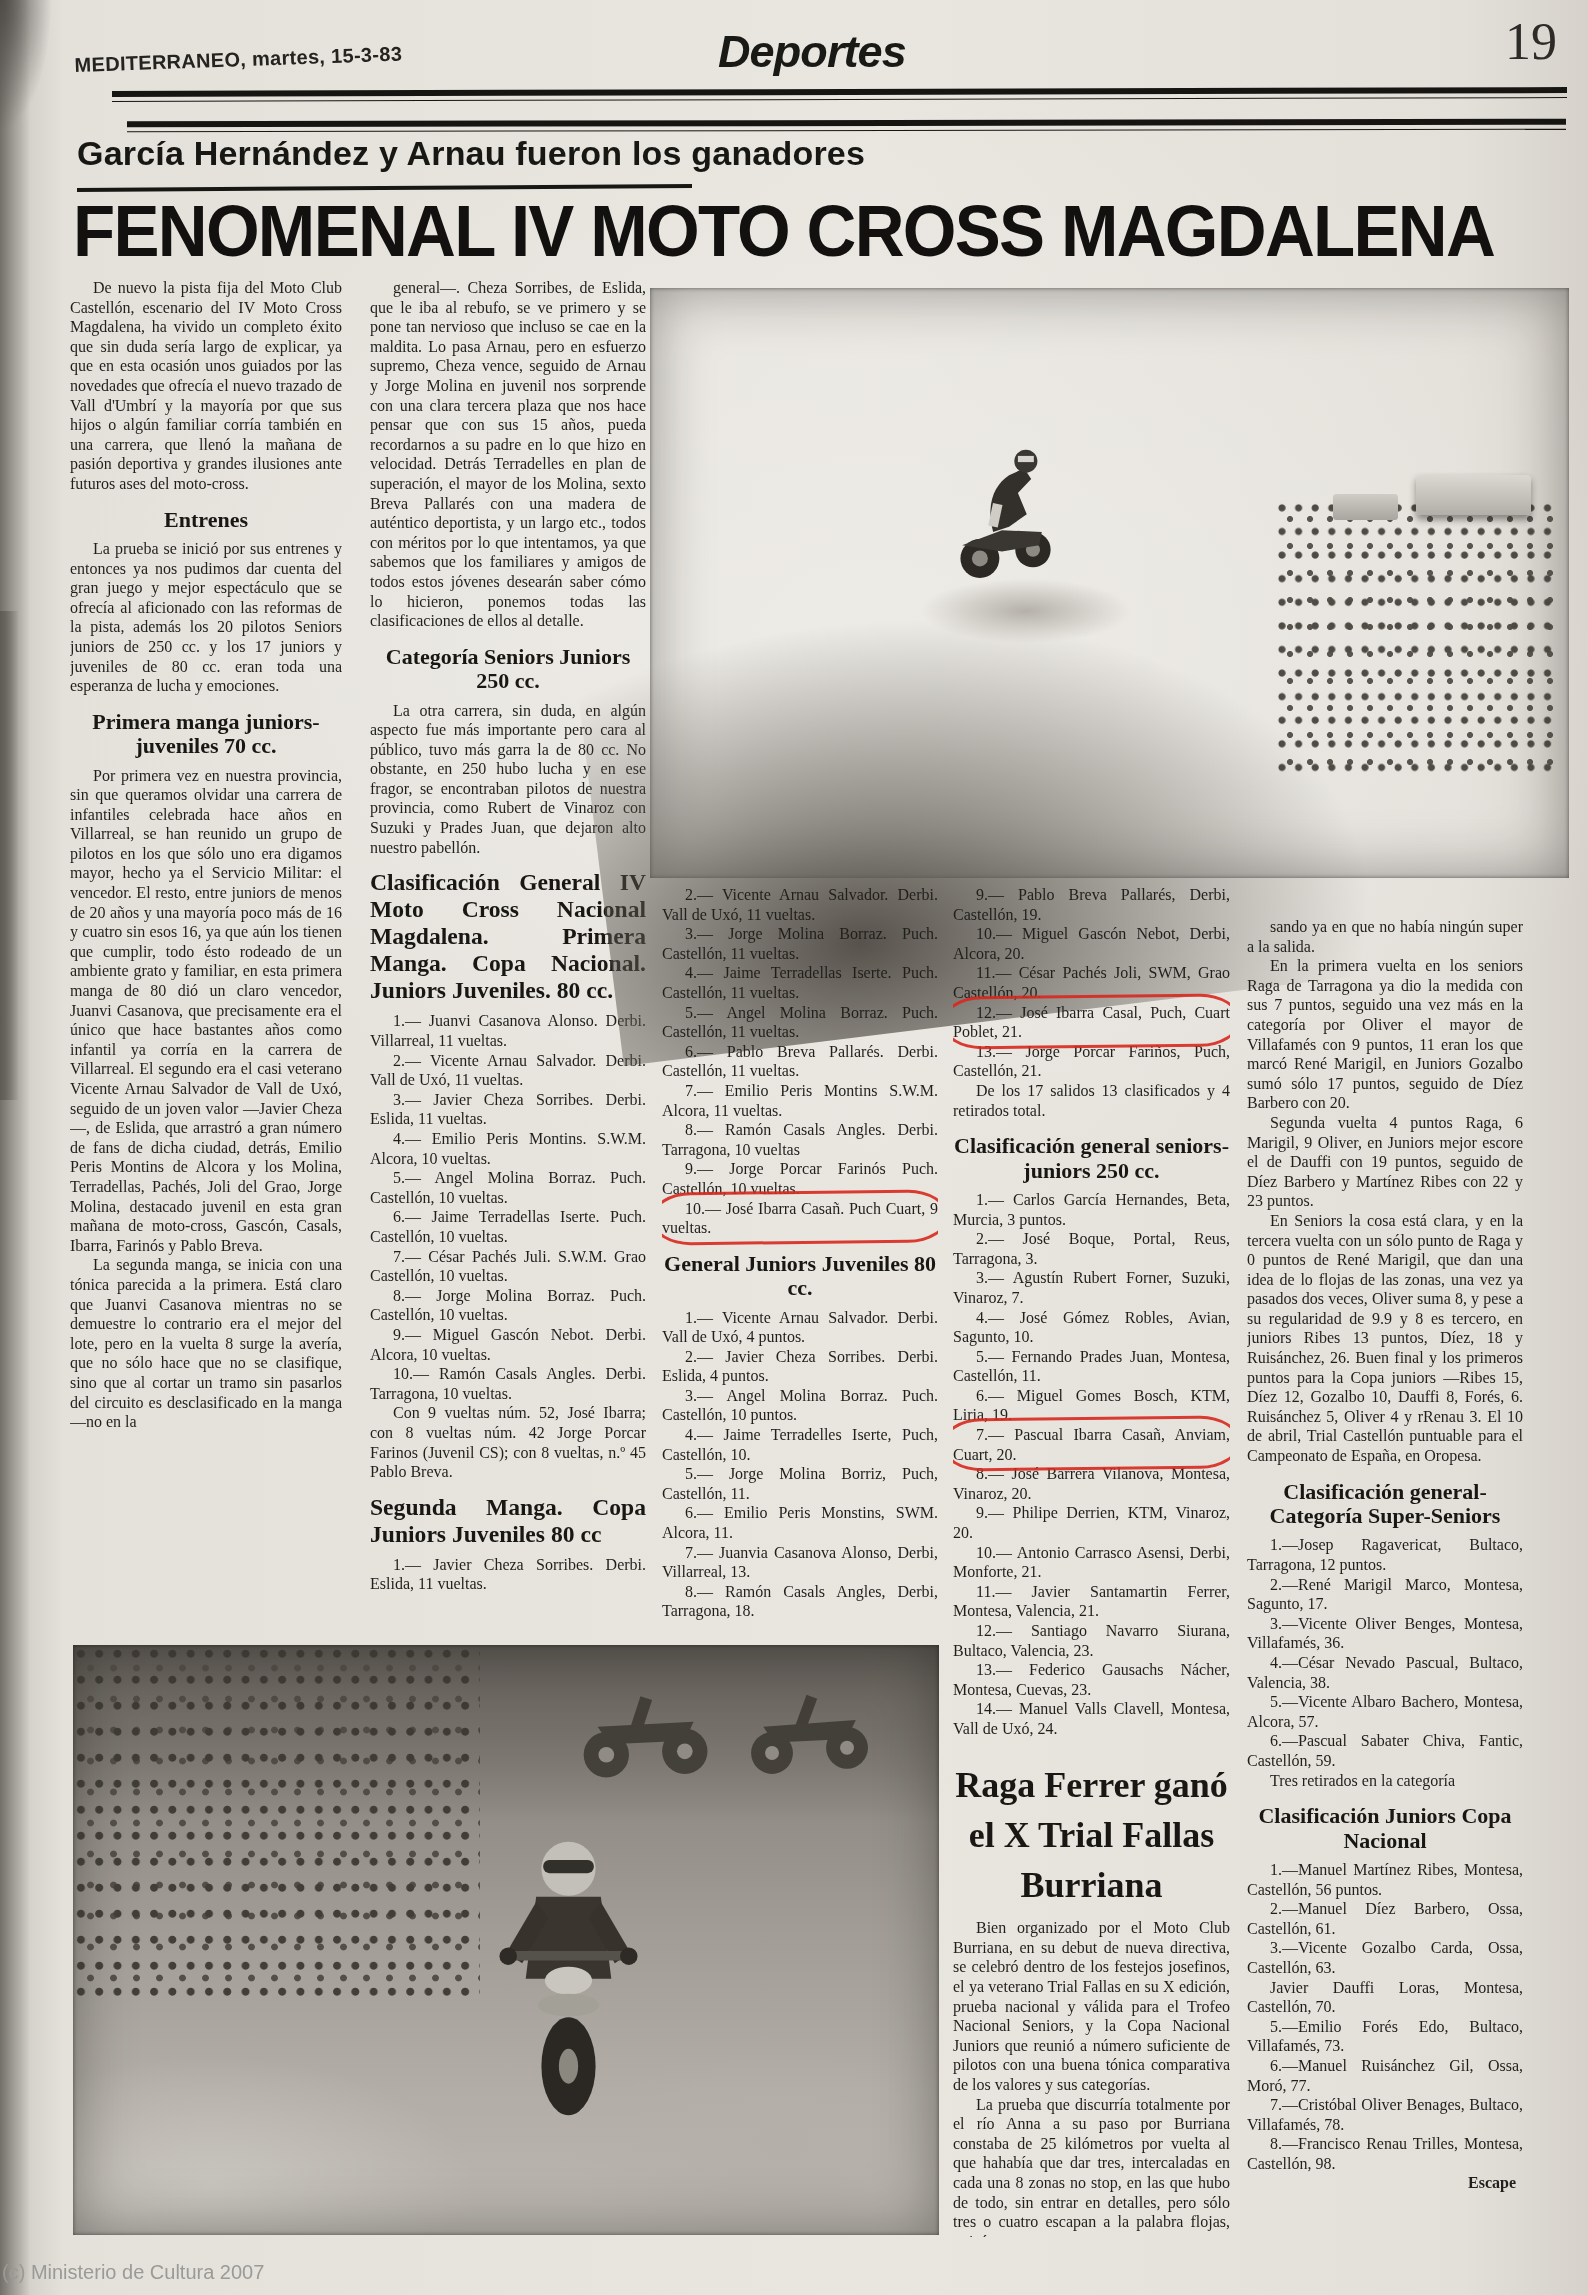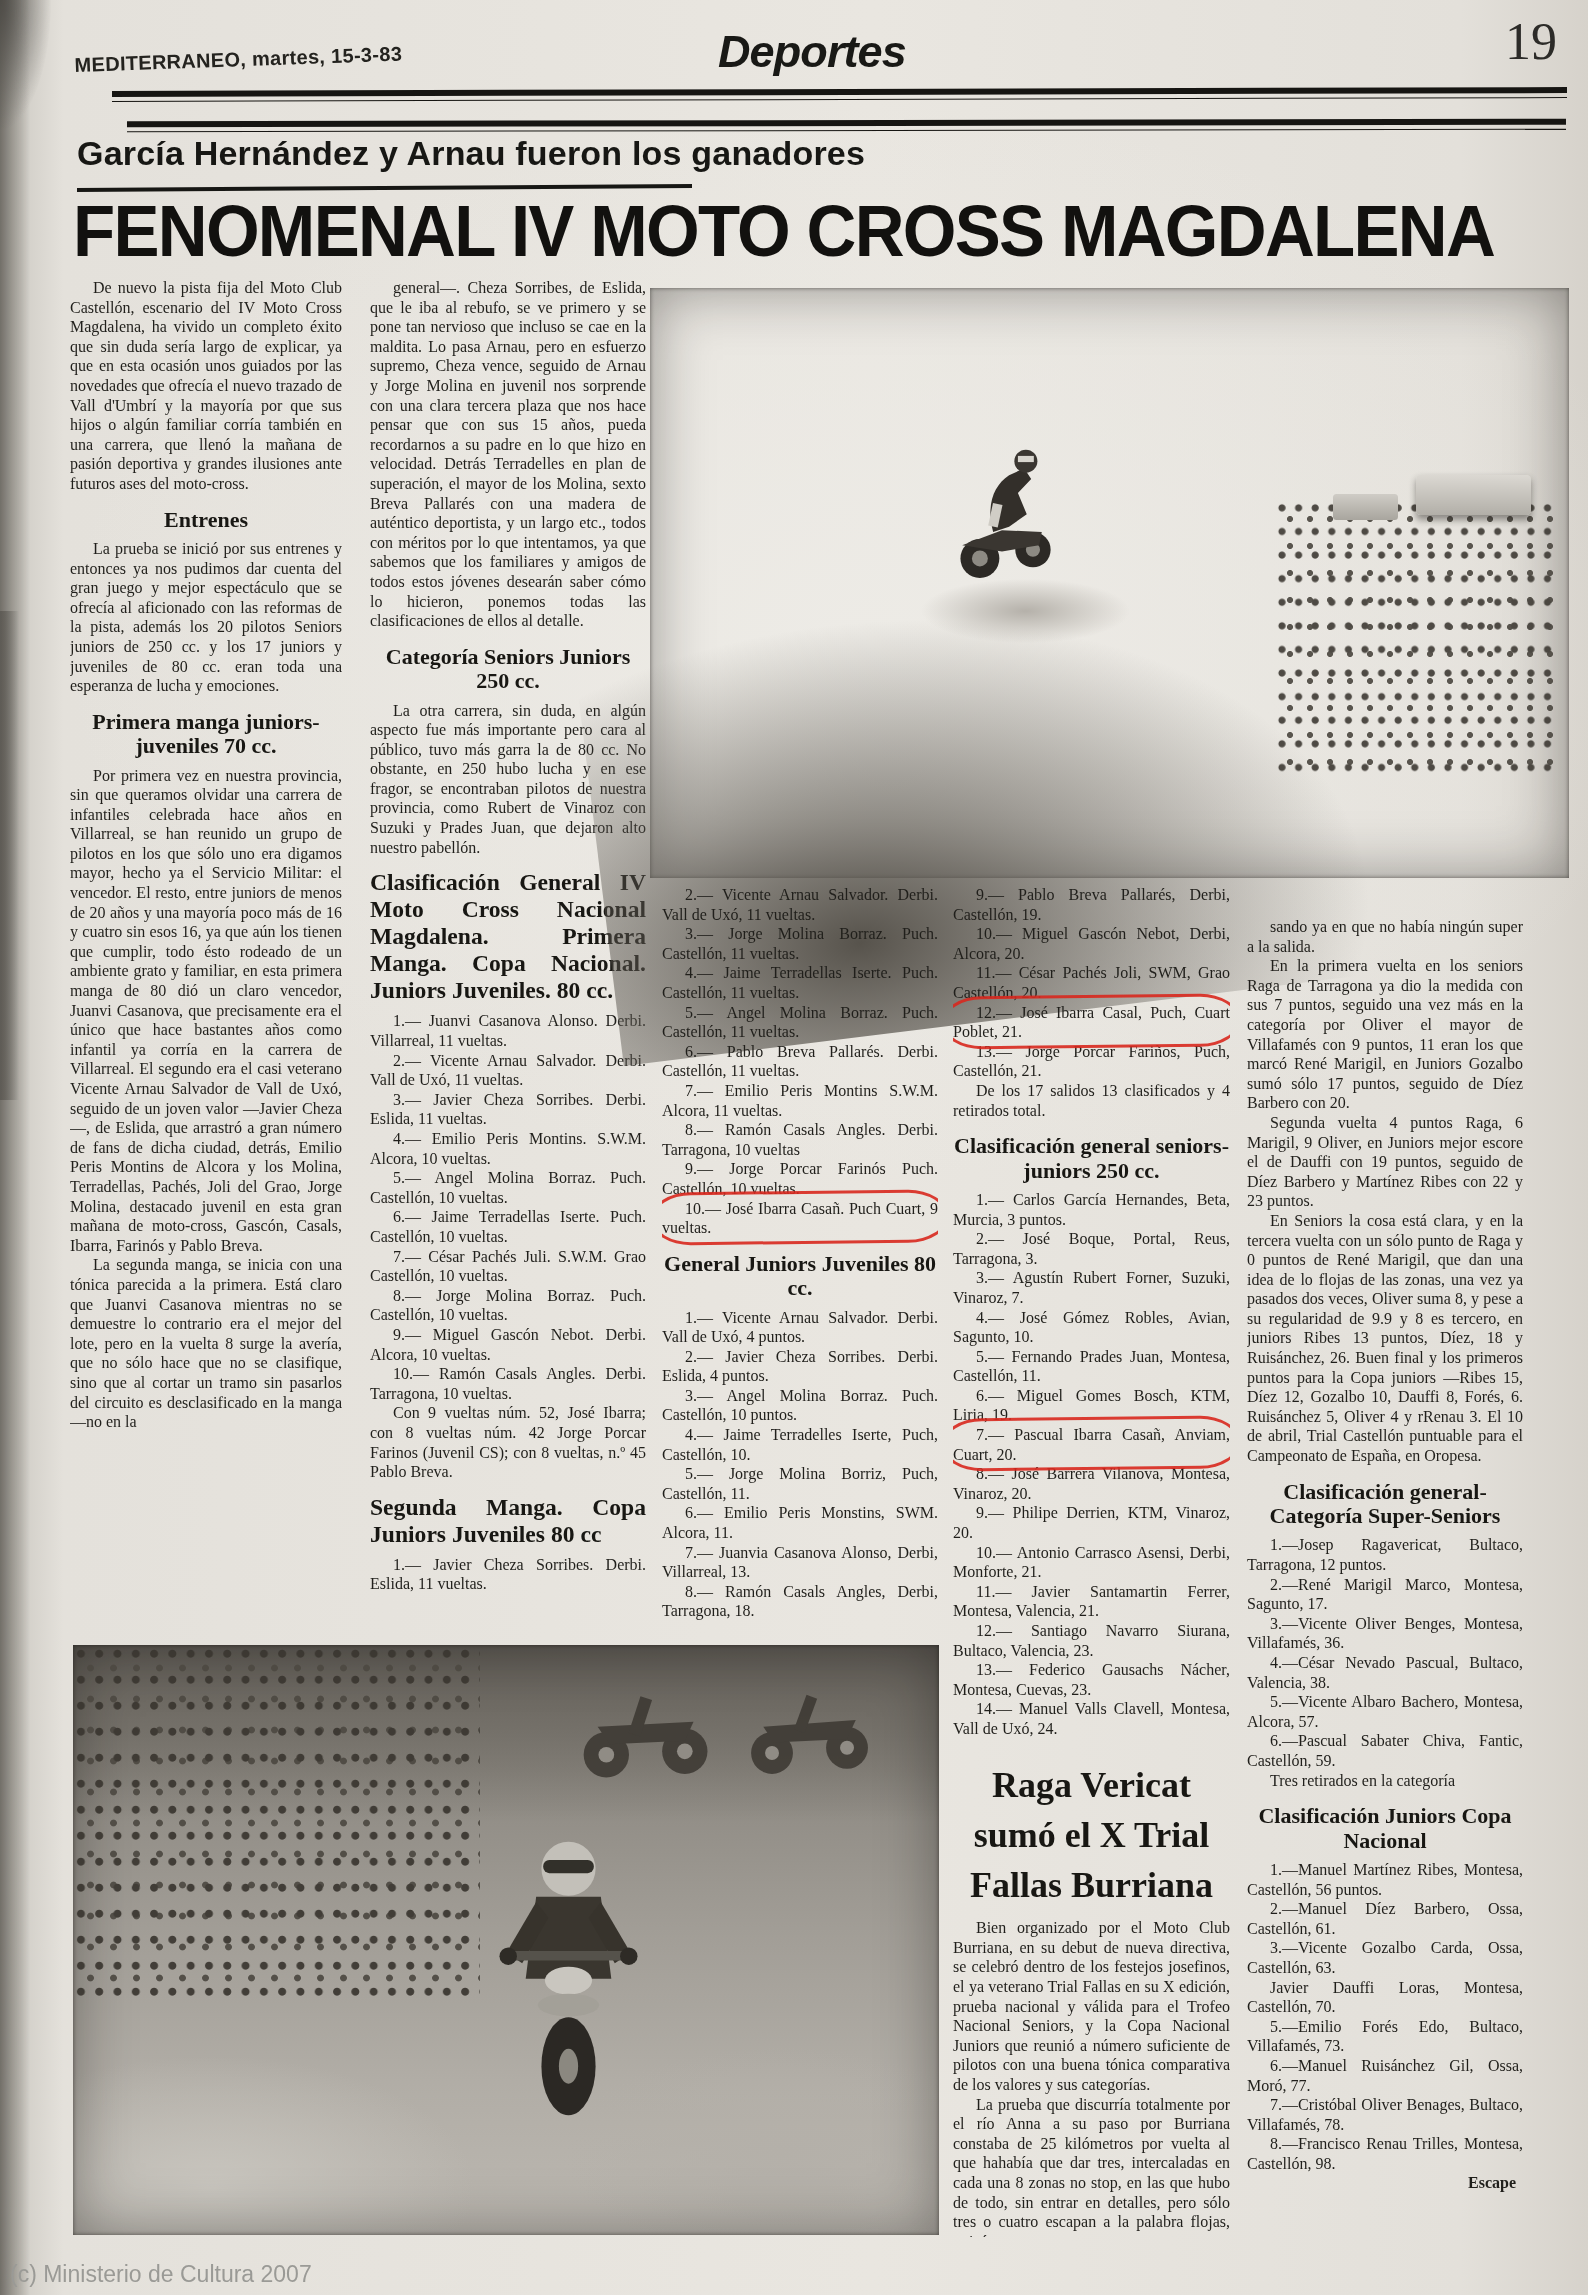--- a/index.html
+++ b/index.html
@@ -78,22 +78,22 @@
       radial-gradient(ellipse 454px 227px at 16% 92%, #c8c5be 0%, rgba(0,0,0,0) 58%),
       radial-gradient(ellipse 367px 175px at 82% 86%, #b4b0a9 0%, rgba(0,0,0,0) 60%),
       linear-gradient(180deg,#7b7770 0%,#8d8982 22%,#a19d96 48%,#b1ada6 74%,#bcb8b1 100%);}
   .ph2-crowd{position:absolute;left:0;top:0;width:47%;height:60%;filter:blur(0.7px);opacity:.92;
     background-image:
       radial-gradient(circle at 7.9px 8.7px, #3a3630 3.5px, rgba(0,0,0,0) 4.4px),
       radial-gradient(circle at 17.5px 23px, #4d4942 3px, rgba(0,0,0,0) 3.8px);
     background-size:18.3px 26px, 23px 31px;}
   .ph2-bikes{position:absolute;right:10.5px;top:12.2px;width:375px;height:131px;opacity:.9;}
   .ph2-rider{position:absolute;left:409px;top:180px;width:173px;height:306px;}
-  .footer{position:absolute;left:10px;top:2261px;font-family:"Liberation Sans",sans-serif;
-    font-size:23px;color:#9a9a96;}
+  .footer{position:absolute;left:2px;top:2261px;font-family:"Liberation Sans",sans-serif;
+    font-size:20px;color:#9a9a96;}
 </style>
 </head>
 <body>
 
 <div class="page">
   <div class="edge-left"></div>
 
   <div class="masthead">MEDITERRANEO, martes, 15-3-83</div>
   <div class="section">Deportes</div>
   <div class="pagenum">19</div>
@@ -186,21 +186,21 @@
       <p class="blk-li">5.— Fernando Prades Juan, Montesa, Castellón, 11.</p>
       <p class="blk-li">6.— Miguel Gomes Bosch, KTM, Liria, 19.</p>
       <p class="blk-li circled">7.— Pascual Ibarra Casañ, Anviam, Cuart, 20.</p>
       <p class="blk-li">8.— José Barrera Vilanova, Montesa, Vinaroz, 20.</p>
       <p class="blk-li">9.— Philipe Derrien, KTM, Vinaroz, 20.</p>
       <p class="blk-li">10.— Antonio Carrasco Asensi, Derbi, Monforte, 21.</p>
       <p class="blk-li">11.— Javier Santamartin Ferrer, Montesa, Valencia, 21.</p>
       <p class="blk-li">12.— Santiago Navarro Siurana, Bultaco, Valencia, 23.</p>
       <p class="blk-li">13.— Federico Gausachs Nácher, Montesa, Cuevas, 23.</p>
       <p class="blk-li">14.— Manuel Valls Clavell, Montesa, Vall de Uxó, 24.</p>
-      <h3 class="blk-h sz-xl">Raga Vericat sumó el X Trial Fallas Burriana</h3>
+      <h3 class="blk-h sz-xl">Raga Ferrer ganó el X Trial Fallas Burriana</h3>
       <p class="blk-p">Bien organizado por el Moto Club Burriana, en su debut de nueva directiva, se celebró dentro de los festejos josefinos, el ya veterano Trial Fallas en su X edición, prueba nacional y válida para el Trofeo Nacional Seniors, y la Copa Nacional Juniors que reunió a número suficiente de pilotos con una buena tónica comparativa de los valores y sus categorías.</p>
       <p class="blk-p">La prueba que discurría totalmente por el río Anna a su paso por Burriana constaba de 25 kilómetros por vuelta al que hahabía que dar tres, intercaladas en cada una 8 zonas no stop, en las que hubo de todo, sin entrar en detalles, pero sólo tres o cuatro escapan a la palabra flojas, quizá pen-</p>
     </div>
   <div class="col col5">
       <p class="blk-p">sando ya en que no había ningún super a la salida.</p>
       <p class="blk-p">En la primera vuelta en los seniors Raga de Tarragona ya dio la medida con sus 7 puntos, seguido una vez más en la categoría por Oliver el mayor de Villafamés con 9 puntos, 11 eran los que marcó René Marigil, en Juniors Gozalbo sumó sólo 17 puntos, seguido de Díez Barbero con 20.</p>
       <p class="blk-p">Segunda vuelta 4 puntos Raga, 6 Marigil, 9 Oliver, en Juniors mejor escore el de Dauffi con 19 puntos, seguido de Díez Barbero y Martínez Ribes con 22 y 23 puntos.</p>
       <p class="blk-p">En Seniors la cosa está clara, y en la tercera vuelta con un sólo punto de Raga y 0 puntos de René Marigil, que dan una idea de lo flojas de las zonas, una vez ya pasados dos veces, Oliver suma 8, y pese a su regularidad de 9.9 y 8 es tercero, en juniors Ribes 13 puntos, Díez, 18 y Ruisánchez, 26. Buen final y los primeros puntos para la Copa juniors —Ribes 15, Díez 12, Gozalbo 10, Dauffi 8, Forés, 6. Ruisánchez 5, Oliver 4 y rRenau 3. El 10 de abril, Trial Castellón puntuable para el Campeonato de España, en Oropesa.</p>
       <h3 class="blk-h sz-md">Clasificación general- Categoría Super-Seniors</h3>
       <p class="blk-li">1.—Josep Ragavericat, Bultaco, Tarragona, 12 puntos.</p>

